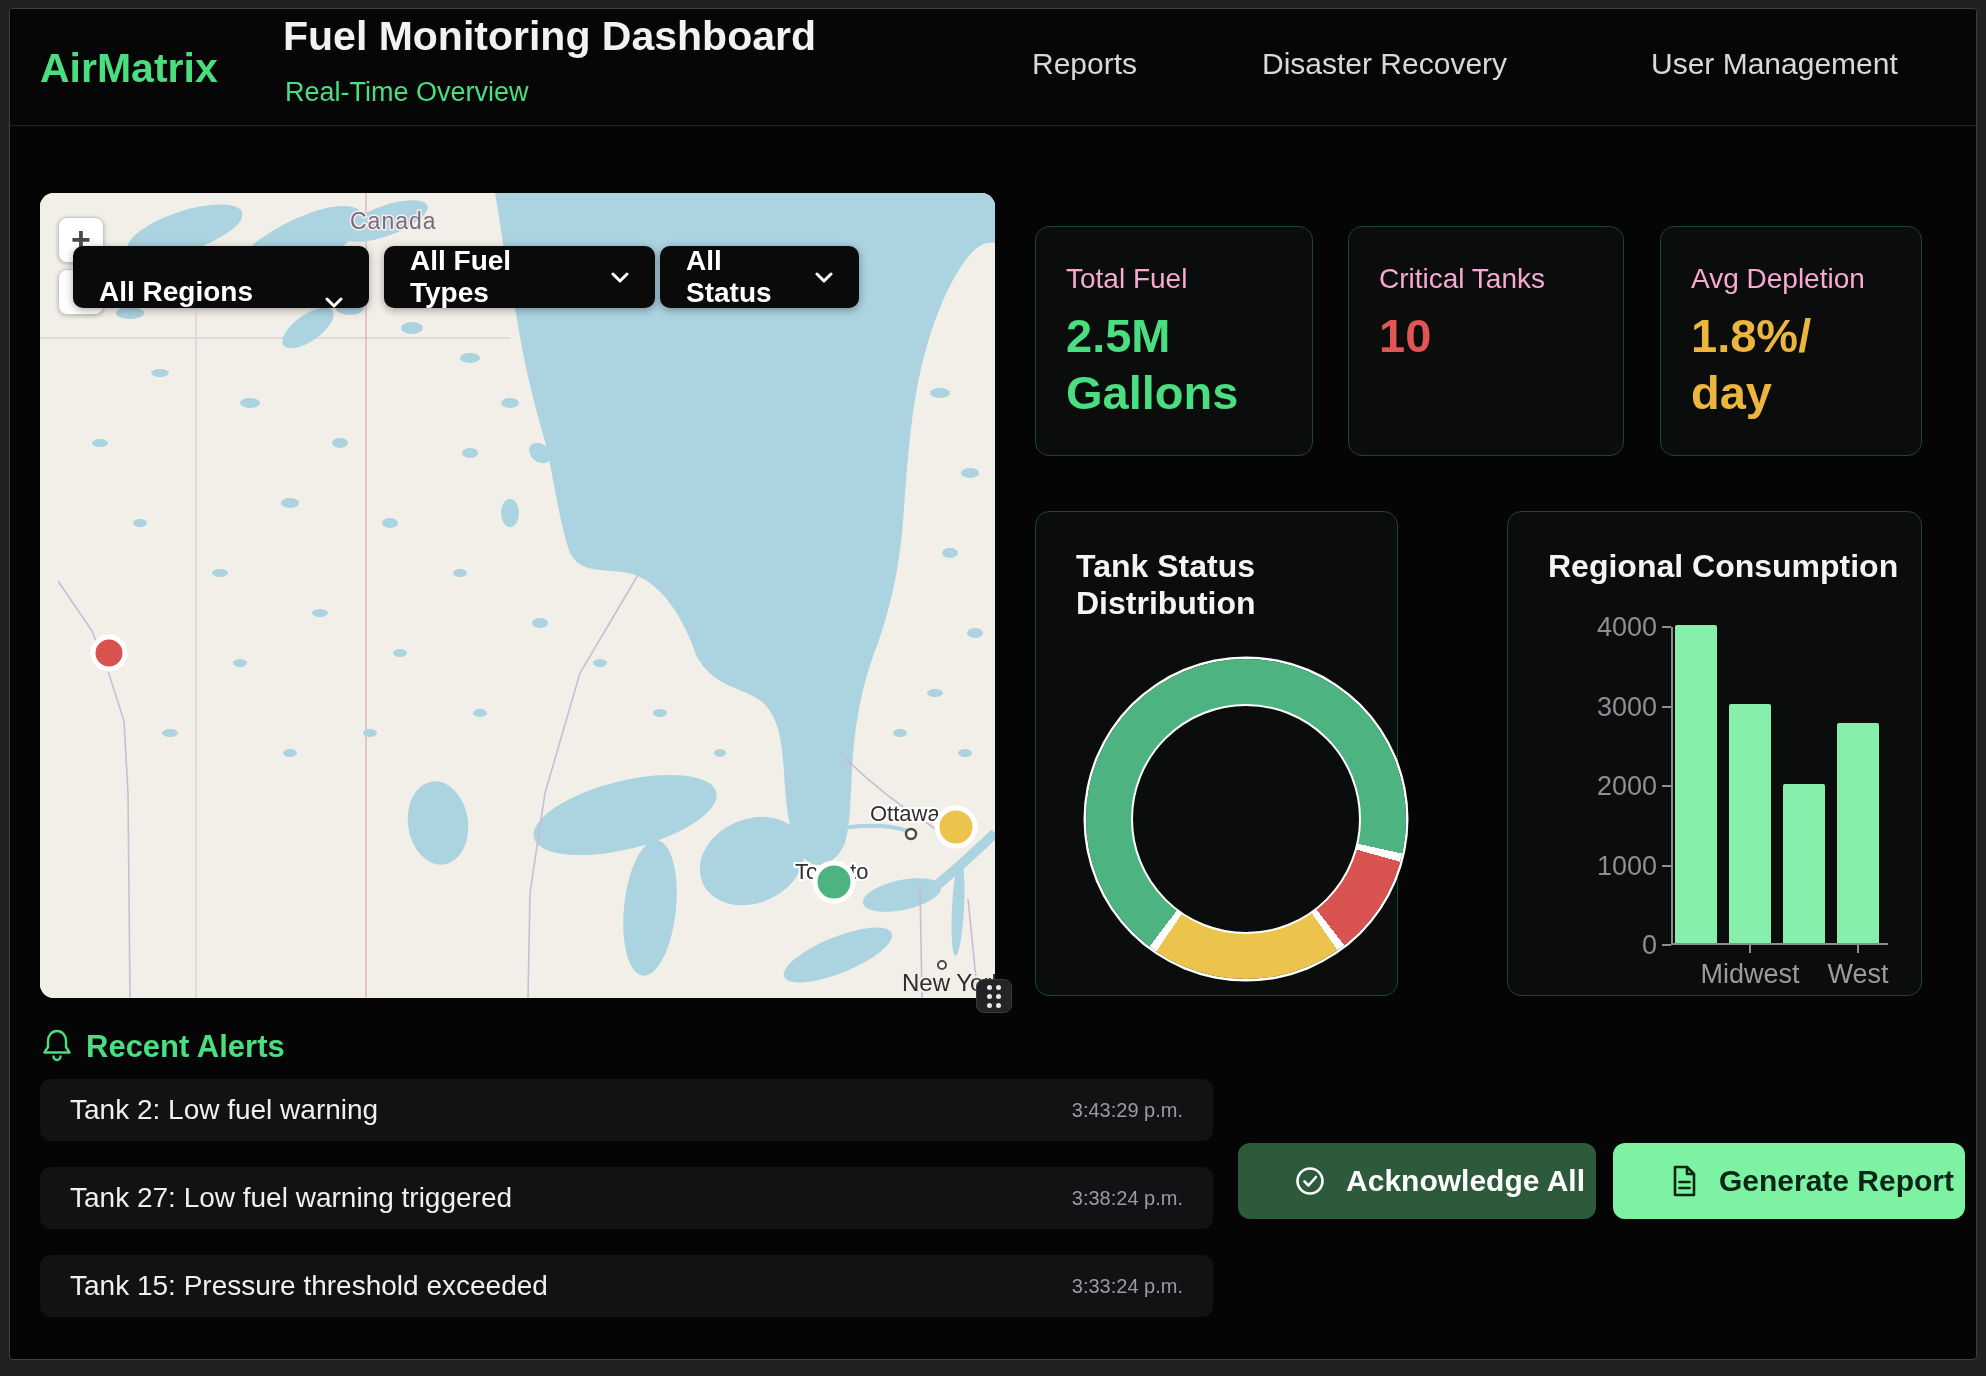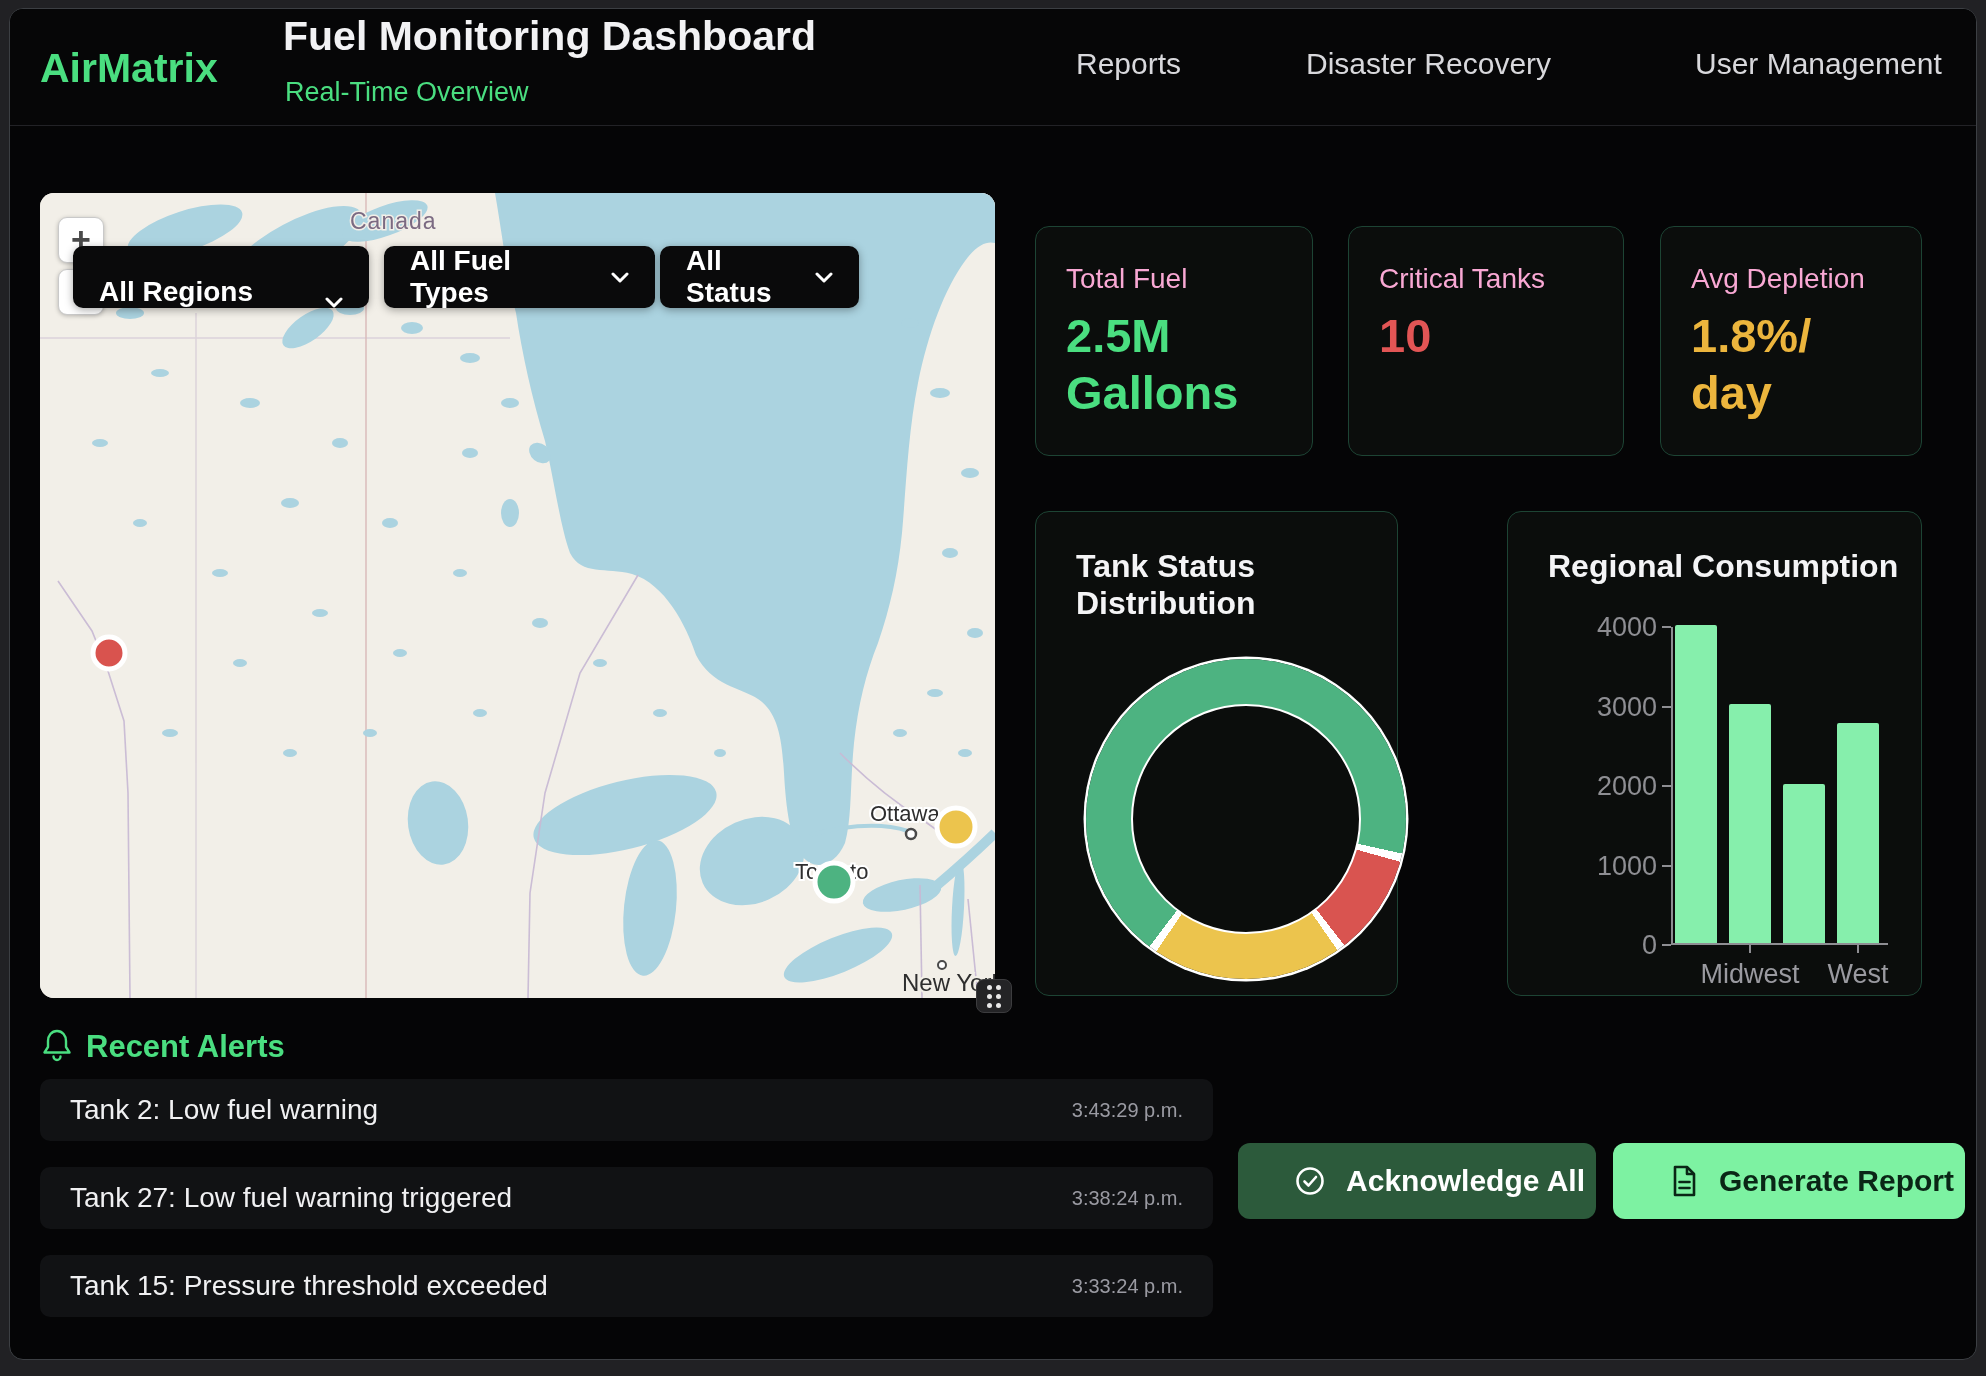--- a/index.html
+++ b/index.html
@@ -1,27 +1,27 @@
 <!DOCTYPE html>
 <html><head>
 <meta charset="utf-8">
 <style>
   * { margin:0; padding:0; box-sizing:border-box; }
   html,body { width:1986px; height:1376px; background:#212124; overflow:hidden;
               font-family:"Liberation Sans","DejaVu Sans",sans-serif; }
   .app { position:absolute; left:9px; top:8px; width:1968px; height:1352px;
-         background:#050506; border:1px solid #3c3f43; border-radius:14px; overflow:hidden; }
+         background:#050506; border:1px solid #3c3f43; border-radius:4px; overflow:hidden; }
 
   
   .header { position:absolute; left:0; top:0; width:100%; height:117px;
             background:#060607; border-bottom:1px solid #222226; }
   .logo { position:absolute; left:30px; top:36px; font-size:41px; font-weight:bold; color:#4ade80; }
   .title { position:absolute; left:273px; top:4px; font-size:41px; font-weight:bold; color:#f2f2f4; }
   .subtitle { position:absolute; left:275px; top:68px; font-size:27px; color:#4ade80; }
-  .nav-item { position:absolute; top:38px; font-size:30px; color:#d8d8dc; cursor:pointer;margin-left:44px; }
+  .nav-item { position:absolute; top:38px; font-size:30px; color:#d8d8dc; cursor:pointer; }
   .nav-reports { left:1022px; } .nav-dr { left:1252px; } .nav-um { left:1641px; }
 
   
   .map { position:absolute; left:30px; top:184px; width:955px; height:805px;
          border-radius:14px; overflow:hidden; background:#f2efe8; }
   .map svg text { font-family:"Liberation Sans","DejaVu Sans",sans-serif; }
   .zoom-btn { position:absolute; width:46px; height:46px; background:#fff; border:1px solid #c9c9c9;
               border-radius:9px; color:#4a4a4a; font-size:34px; font-weight:bold; text-align:center;
               line-height:42px; z-index:2; box-shadow:0 1px 4px rgba(0,0,0,.25); }
   .zoom-in { left:18px; top:24px; }

